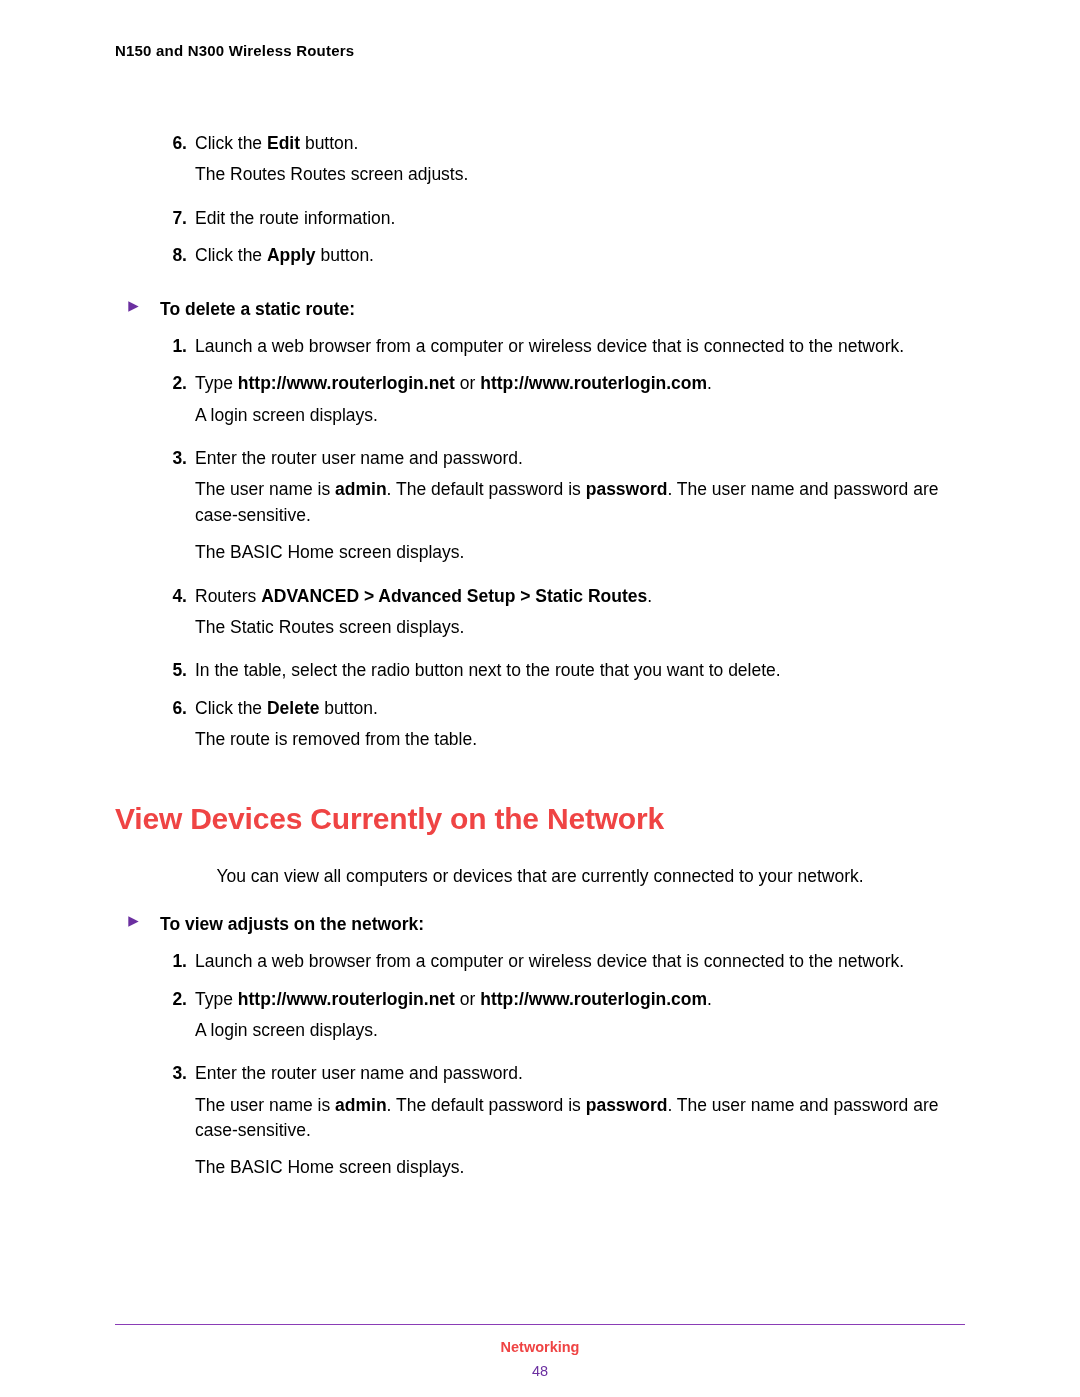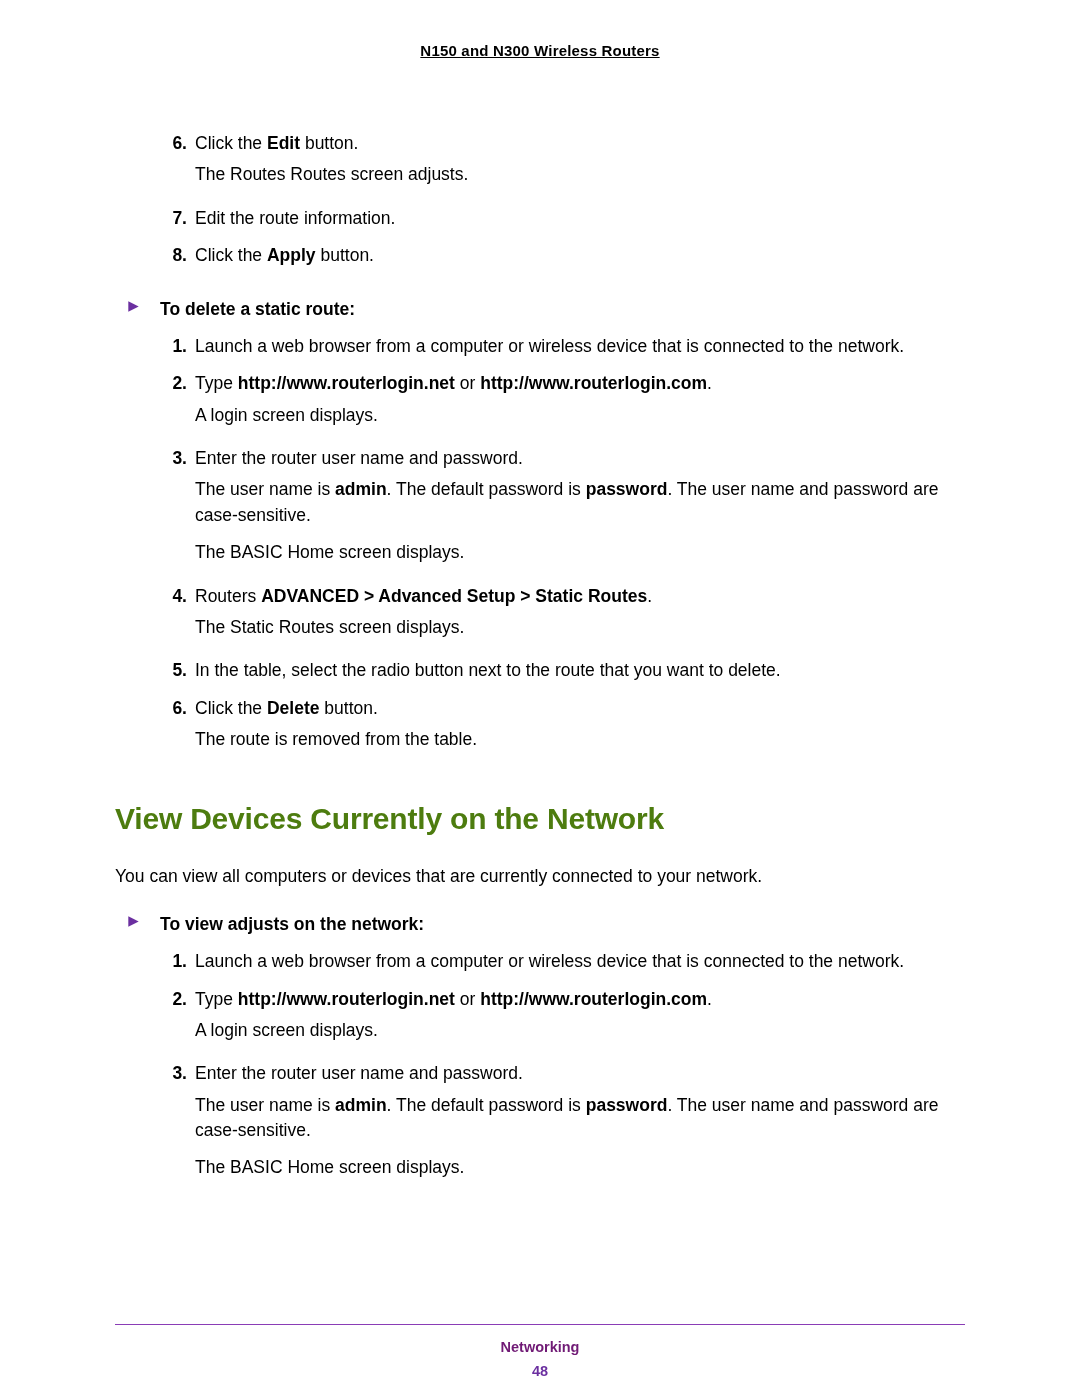--- a/index.html
+++ b/index.html
@@ -1,35 +1,35 @@
 <!DOCTYPE html>
 <html><head>
 <meta charset="utf-8">
 <style>
   * { box-sizing: border-box; margin: 0; padding: 0; }
   html, body { width: 1080px; height: 1397px; background: #fff; font-family: Arial, Helvetica, sans-serif; color: #000; }
   .page { position: relative; width: 1080px; height: 1397px; padding: 40px 115px 0 115px; }
-  .header-title { text-align: center; font-weight: 700; font-size: 15px; margin-top: 2px; margin-bottom: 72px; letter-spacing: 0.2px; text-decoration: underline; }
+  .header-title { text-align: left; font-weight: 700; font-size: 15px; margin-top: 2px; margin-bottom: 72px; letter-spacing: 0.2px; }
   .ol-wrap { padding-left: 52px; }
   .li { display: flex; margin-bottom: 6px; }
   .num { width: 28px; flex: 0 0 28px; font-weight: 700; font-size: 17.5px; color: #000; text-align: right; padding-right: 8px; line-height: 1.45; }
   .txt { flex: 1; font-size: 17.5px; line-height: 1.45; }
   .txt p { margin-bottom: 6px; }
   .txt p.followup { margin-top: 6px; margin-bottom: 12px; }
   .bold { font-weight: 700; }
   .sub-head { display: flex; align-items: flex-start; margin-top: 22px; margin-bottom: 12px; gap: 9px; }
   .arrow { width: 36px; flex: 0 0 36px; display: flex; justify-content: center; padding-top: 3px; }
   .arrow svg { width: 13px; height: 13px; }
   .sub-head-txt { font-weight: 700; font-size: 17.5px; line-height: 1.45; }
-  h2.section-title { font-size: 30px; font-weight: 700; color: #4d7c0f; margin-top: 38px; margin-bottom: 28px; letter-spacing: -0.2px; }
-  .intro { font-size: 17.5px; line-height: 1.45; margin-bottom: 0; }
+  h2.section-title { font-size: 30px; font-weight: 700; color: #ef4444; margin-top: 38px; margin-bottom: 28px; letter-spacing: -0.2px; }
+  .intro { font-size: 17.5px; line-height: 1.45; margin-bottom: 0; text-align: center; }
   .footer-rule { position: absolute; left: 115px; right: 115px; bottom: 72px; border-top: 1.5px solid #8a3db6; }
   .footer { position: absolute; left: 0; right: 0; bottom: 18px; text-align: center; }
-  .footer-label { color: #701a75; font-weight: 700; font-size: 14.5px; }
-  .footer-page { color: #6b2fa0; font-weight: 700; font-size: 14.5px; margin-top: 8px; }
+  .footer-label { color: #ef4444; font-weight: 700; font-size: 14.5px; }
+  .footer-page { color: #6b2fa0; font-weight: 400; font-size: 14.5px; margin-top: 8px; }
 </style>
 </head>
 <body>
 
 <div class="page">
 
   <div class="header-title">N150 and N300 Wireless Routers</div>
 
   <div class="ol-wrap">
     <div class="li">

